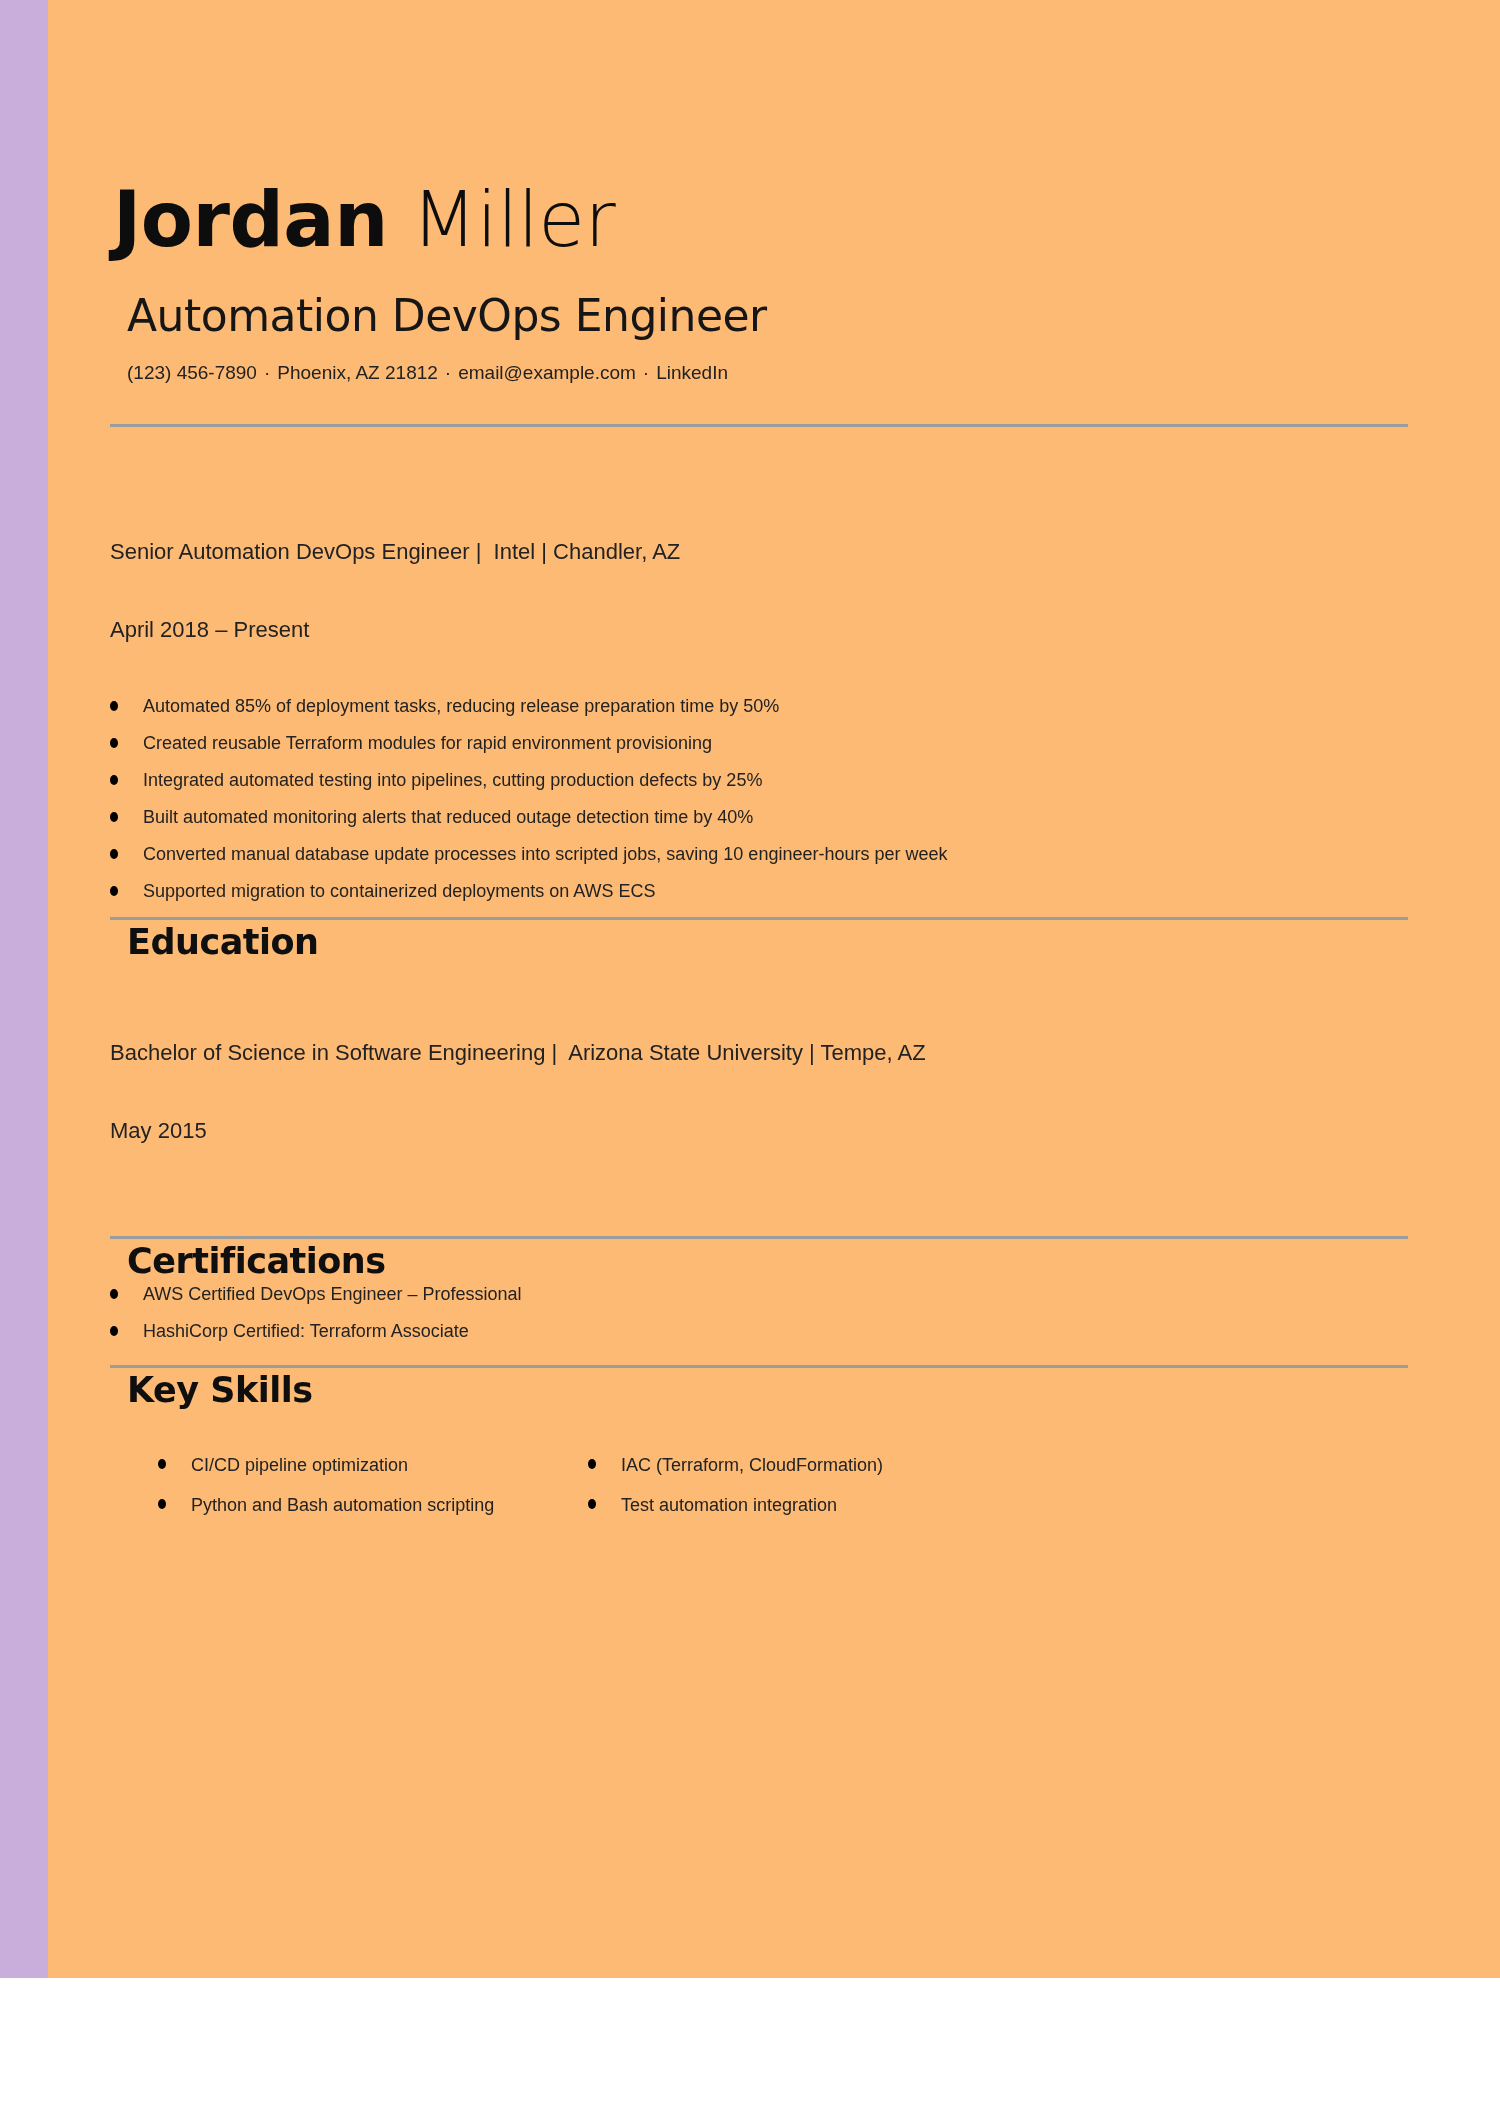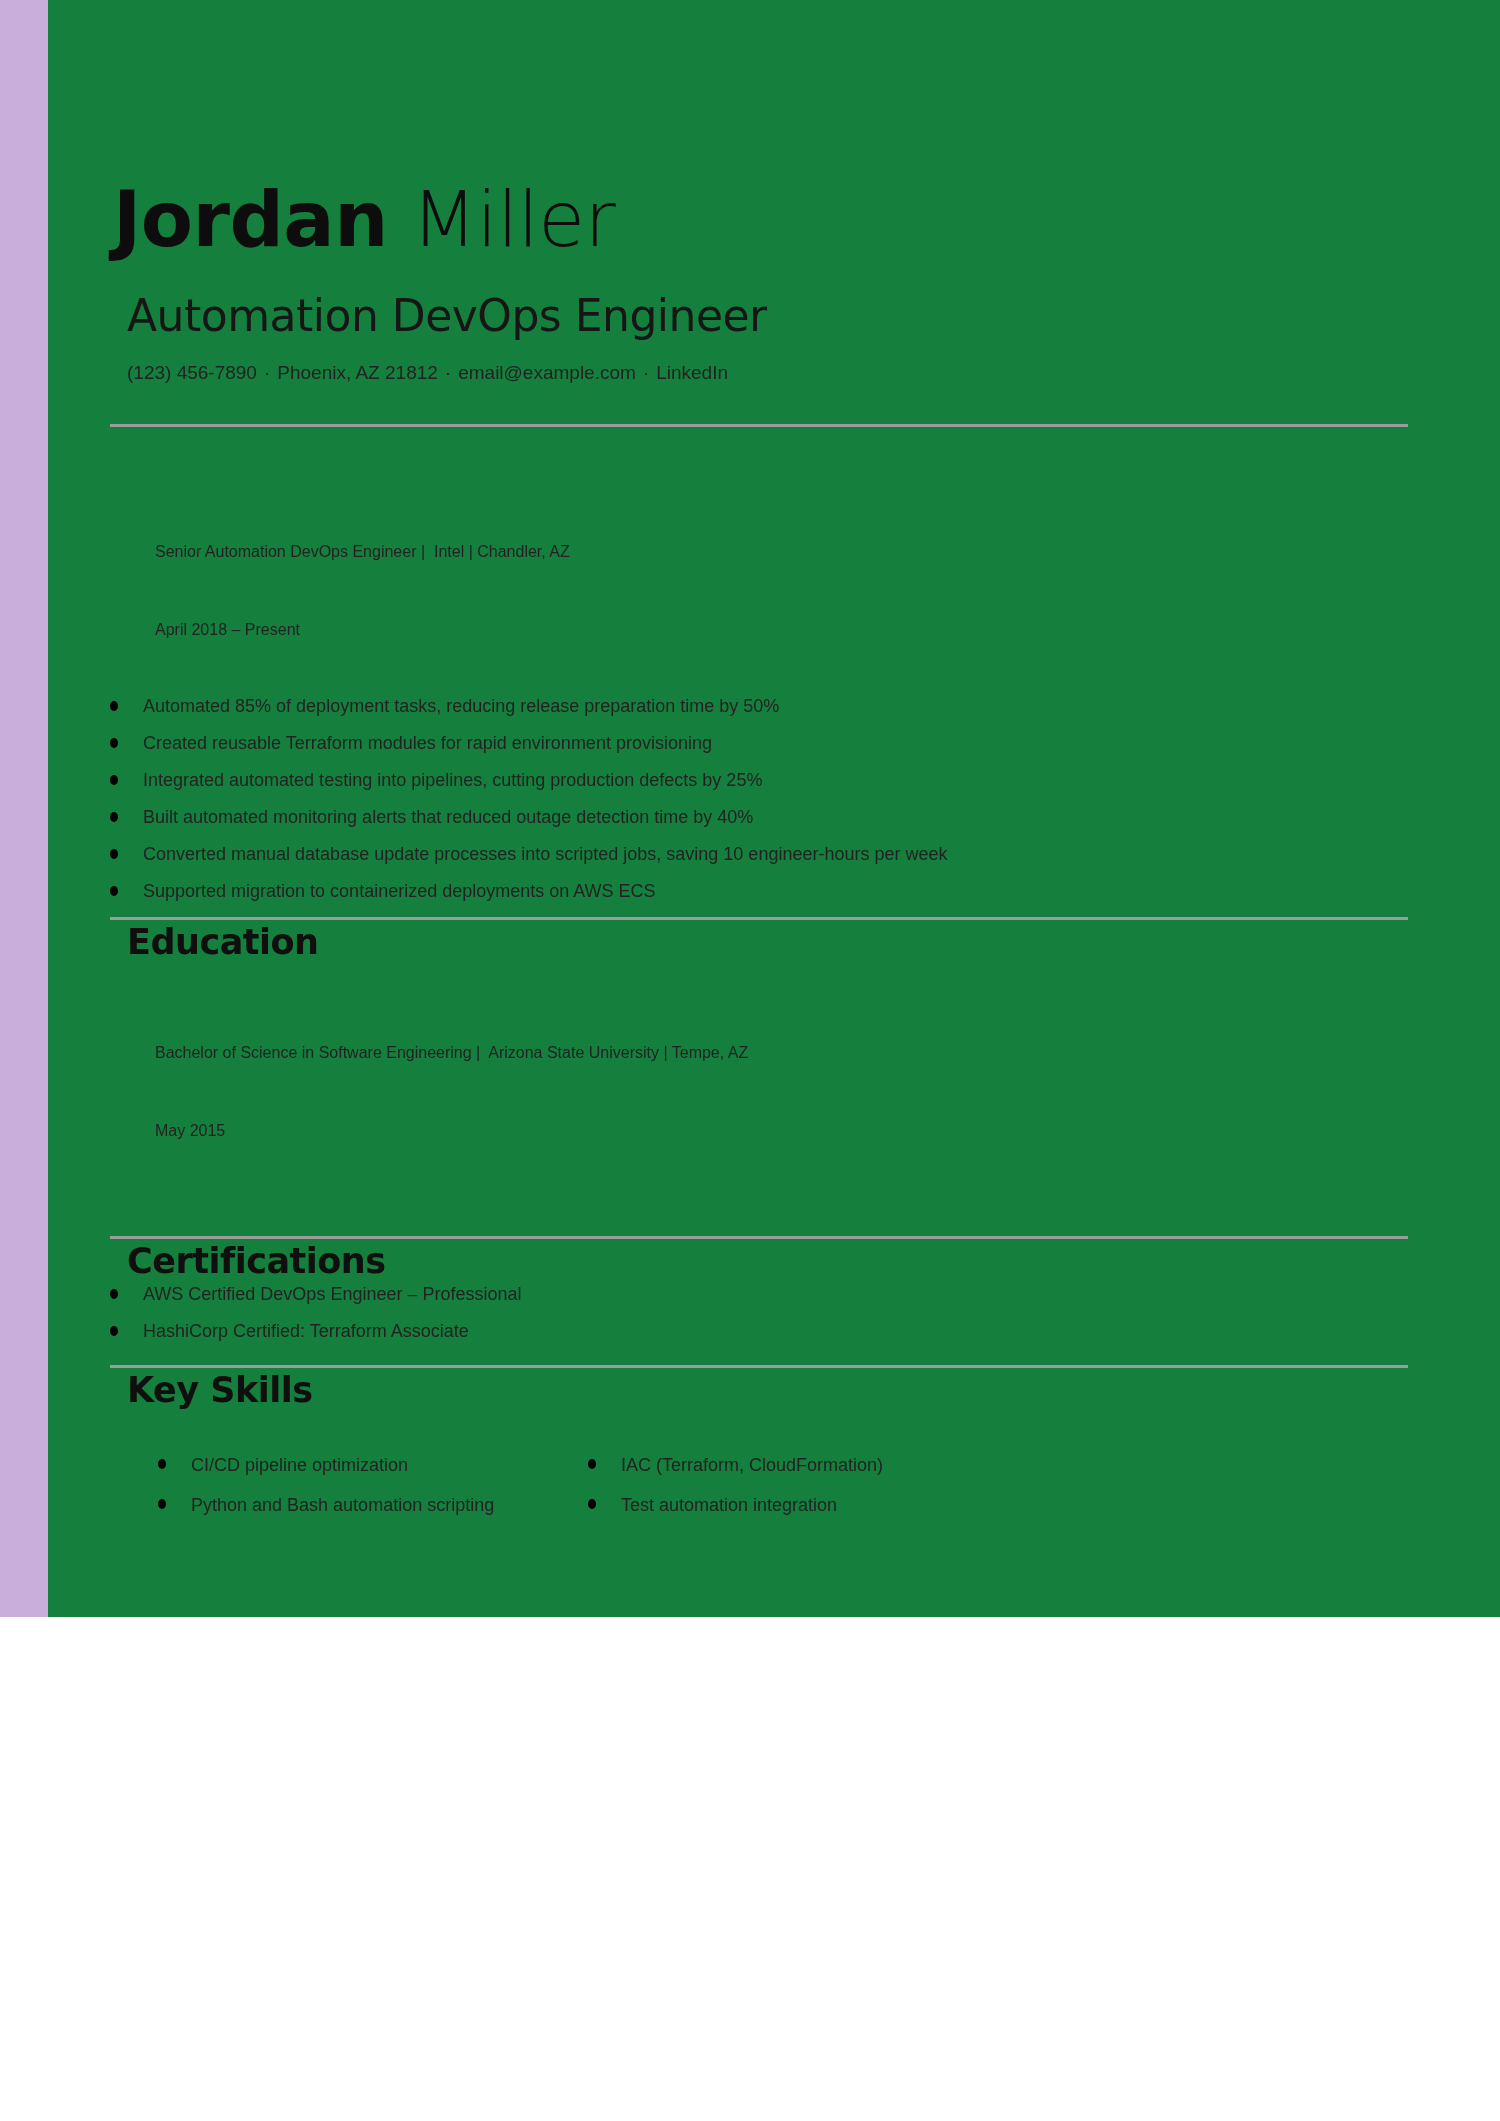--- a/index.html
+++ b/index.html
@@ -1,21 +1,21 @@
 <!DOCTYPE html>
 <html><head>
 <meta charset="utf-8">
 <style>
   * { box-sizing: border-box; }
   html, body { margin: 0; padding: 0; background: #ffffff; }
   .page {
     position: relative;
     width: 1500px;
-    height: 1617px;
-    background: #15803d;
+    height: 1978px;
+    background: #fdba74;
     overflow: hidden;
     font-family: "Liberation Sans", sans-serif;
     color: #1b1b1b;
   }
   .accent-bar {
     position: absolute;
     left: 0; top: 0;
     width: 48px; height: 2121px;
     background: #c9aedc;
   }
@@ -78,22 +78,21 @@
     line-height: 44px;
     font-weight: 700;
     color: #0f0f0f;
   }
   .h2-exp    { margin-top: 40px; }
   .h2-edu    { margin-top: 27px; }
   .h2-cert   { margin-top: 27px; }
   .h2-skills { margin-top: 26px; }
 
   .entry {
-    margin-left: 45px;
-    font-size: 16px;
+    font-size: 22px;
     line-height: 26px;
     color: #222222;
     white-space: pre-wrap;
   }
   .entry-job1 { margin-top: 60px; }
   .entry-job2 { margin-top: 28px; }
   .entry-edu  { margin-top: 24px; }
 
   ul.bullets { list-style: none; margin: 0; padding: 0; }
   ul.bullets li {

